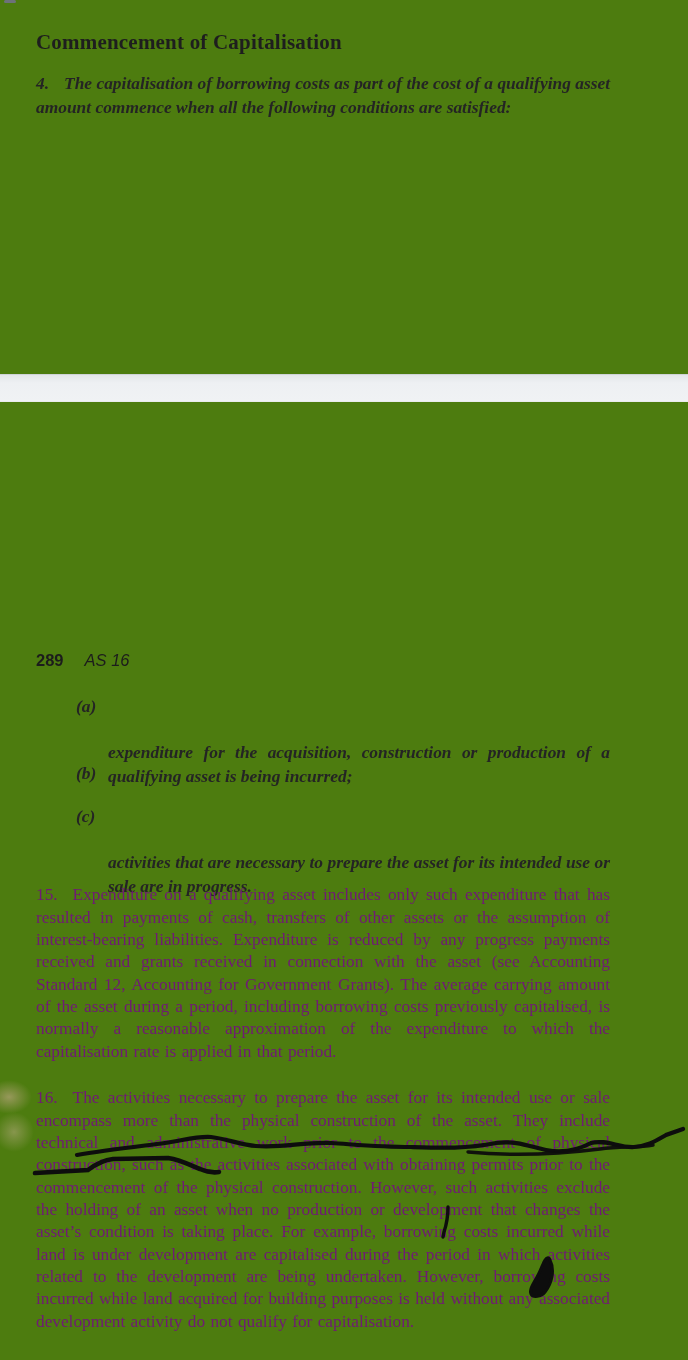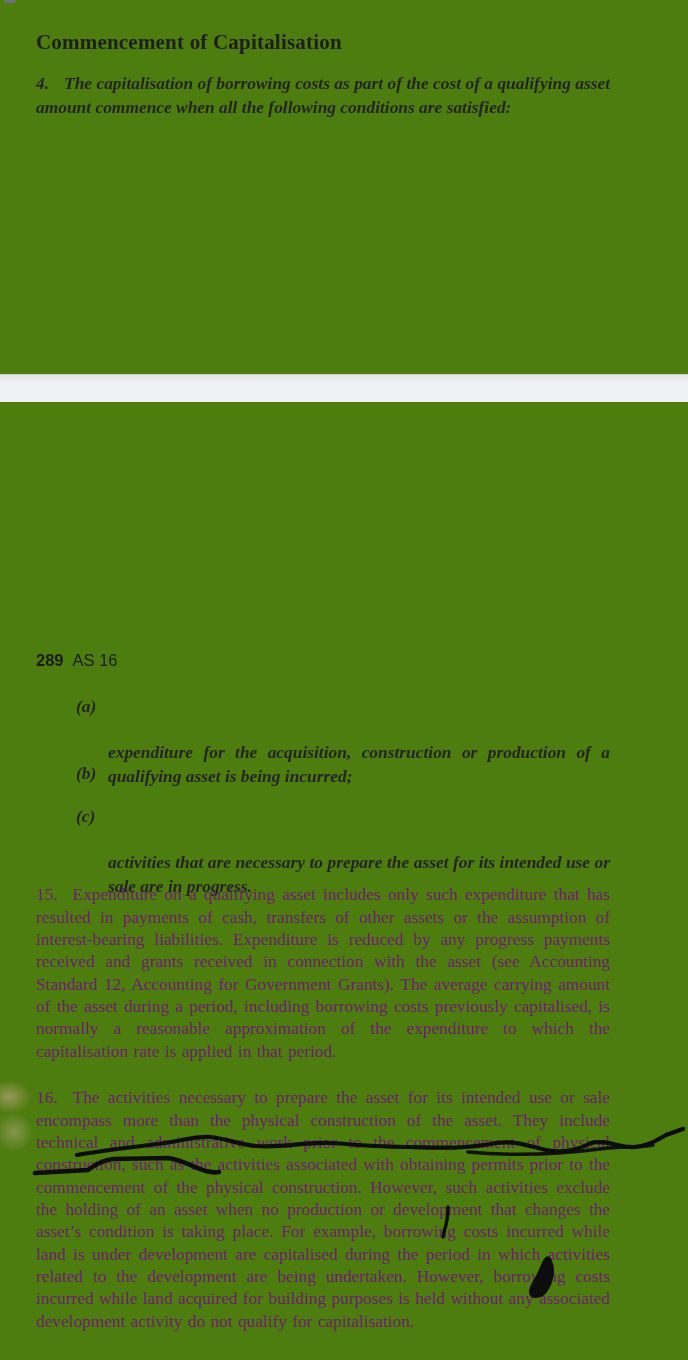--- a/index.html
+++ b/index.html
@@ -77,21 +77,21 @@
 
   .running-header {
     position: absolute;
     top: 651px;
     left: 36px;
     font-family: "Liberation Sans", sans-serif;
     font-size: 16.5px;
     color: #1c1c1c;
   }
   .running-header .page-num { font-weight: bold; }
-  .running-header .std-name { margin-left: 9px; }
+  .running-header .std-name { font-style: italic; margin-left: 21px; }
 
   .list-item {
     position: absolute;
     left: 36px;
     width: 574px;
   }
   .list-item .item-text {
     display: block;
     margin-left: 72px;
     text-align: justify;

